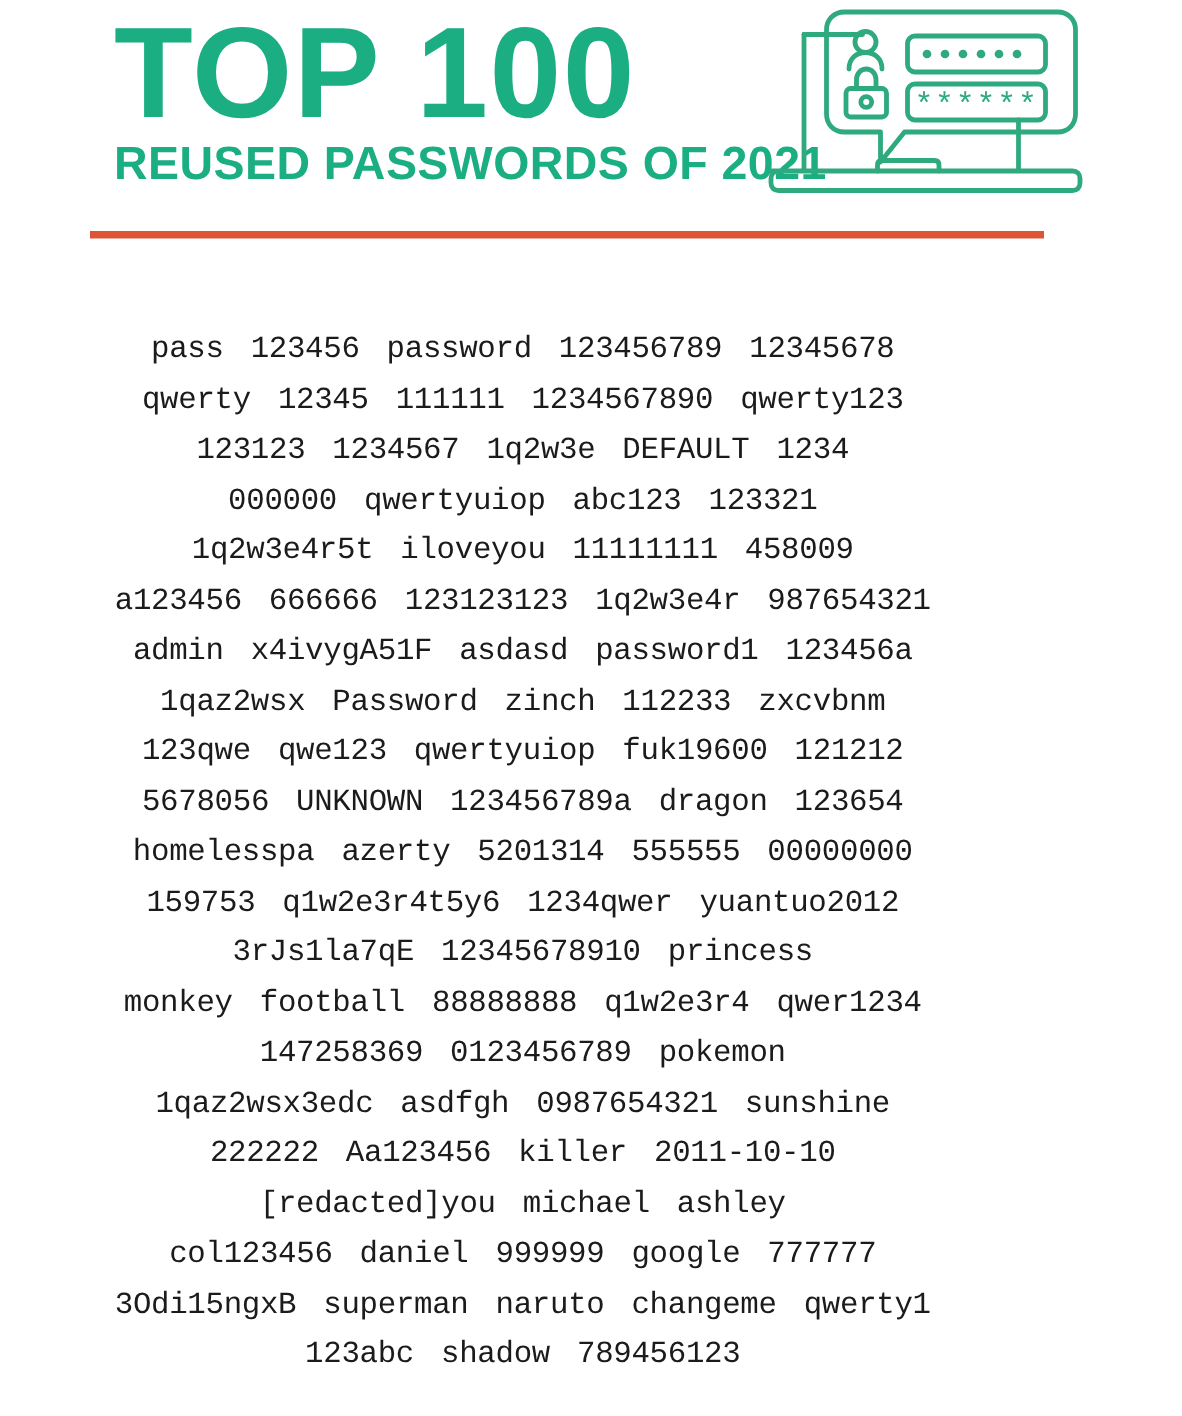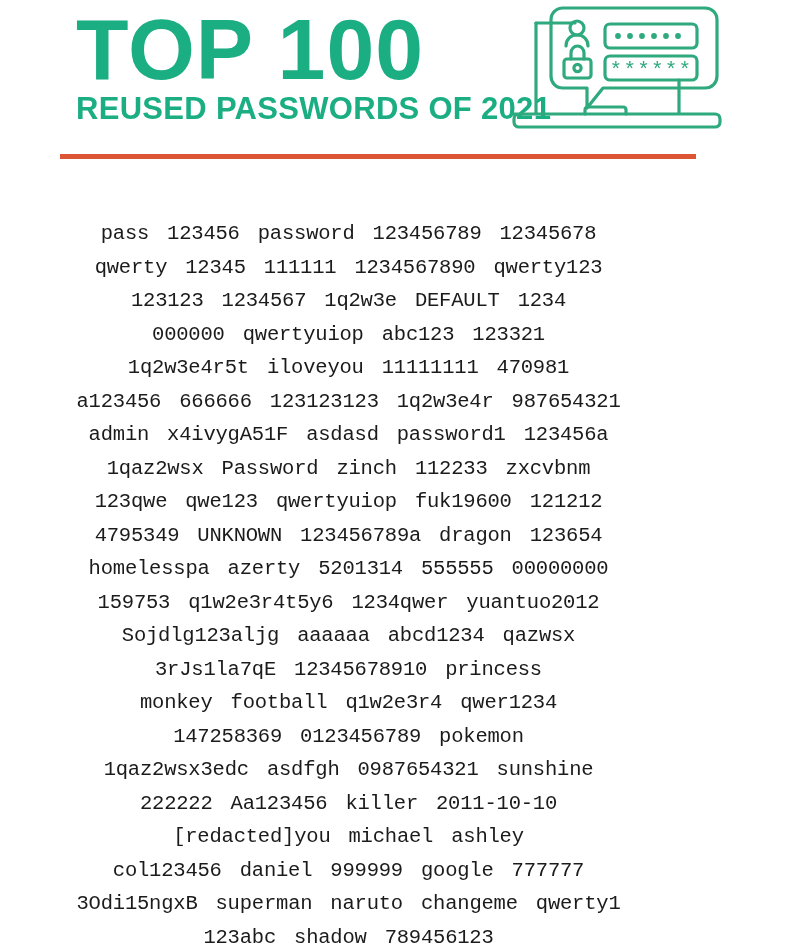--- a/index.html
+++ b/index.html
@@ -195,21 +195,21 @@
       <div class="pw-row">
         <span class="pw-item">000000</span>
         <span class="pw-item">qwertyuiop</span>
         <span class="pw-item">abc123</span>
         <span class="pw-item">123321</span>
       </div>
       <div class="pw-row">
         <span class="pw-item">1q2w3e4r5t</span>
         <span class="pw-item">iloveyou</span>
         <span class="pw-item">11111111</span>
-        <span class="pw-item">470981</span>
+        <span class="pw-item">458009</span>
       </div>
       <div class="pw-row">
         <span class="pw-item">a123456</span>
         <span class="pw-item">666666</span>
         <span class="pw-item">123123123</span>
         <span class="pw-item">1q2w3e4r</span>
         <span class="pw-item">987654321</span>
       </div>
       <div class="pw-row">
         <span class="pw-item">admin</span>
@@ -226,53 +226,48 @@
         <span class="pw-item">zxcvbnm</span>
       </div>
       <div class="pw-row">
         <span class="pw-item">123qwe</span>
         <span class="pw-item">qwe123</span>
         <span class="pw-item">qwertyuiop</span>
         <span class="pw-item">fuk19600</span>
         <span class="pw-item">121212</span>
       </div>
       <div class="pw-row">
-        <span class="pw-item">4795349</span>
+        <span class="pw-item">5678056</span>
         <span class="pw-item">UNKNOWN</span>
         <span class="pw-item">123456789a</span>
         <span class="pw-item">dragon</span>
         <span class="pw-item">123654</span>
       </div>
       <div class="pw-row">
         <span class="pw-item">homelesspa</span>
         <span class="pw-item">azerty</span>
         <span class="pw-item">5201314</span>
         <span class="pw-item">555555</span>
         <span class="pw-item">00000000</span>
       </div>
       <div class="pw-row">
         <span class="pw-item">159753</span>
         <span class="pw-item">q1w2e3r4t5y6</span>
         <span class="pw-item">1234qwer</span>
         <span class="pw-item">yuantuo2012</span>
       </div>
       <div class="pw-row">
-        <span class="pw-item">Sojdlg123aljg</span>
-        <span class="pw-item">aaaaaa</span>
-        <span class="pw-item">abcd1234</span>
-        <span class="pw-item">qazwsx</span>
-      </div>
-      <div class="pw-row">
         <span class="pw-item">3rJs1la7qE</span>
         <span class="pw-item">12345678910</span>
         <span class="pw-item">princess</span>
       </div>
       <div class="pw-row">
         <span class="pw-item">monkey</span>
         <span class="pw-item">football</span>
+        <span class="pw-item">88888888</span>
         <span class="pw-item">q1w2e3r4</span>
         <span class="pw-item">qwer1234</span>
       </div>
       <div class="pw-row">
         <span class="pw-item">147258369</span>
         <span class="pw-item">0123456789</span>
         <span class="pw-item">pokemon</span>
       </div>
       <div class="pw-row">
         <span class="pw-item">1qaz2wsx3edc</span>

